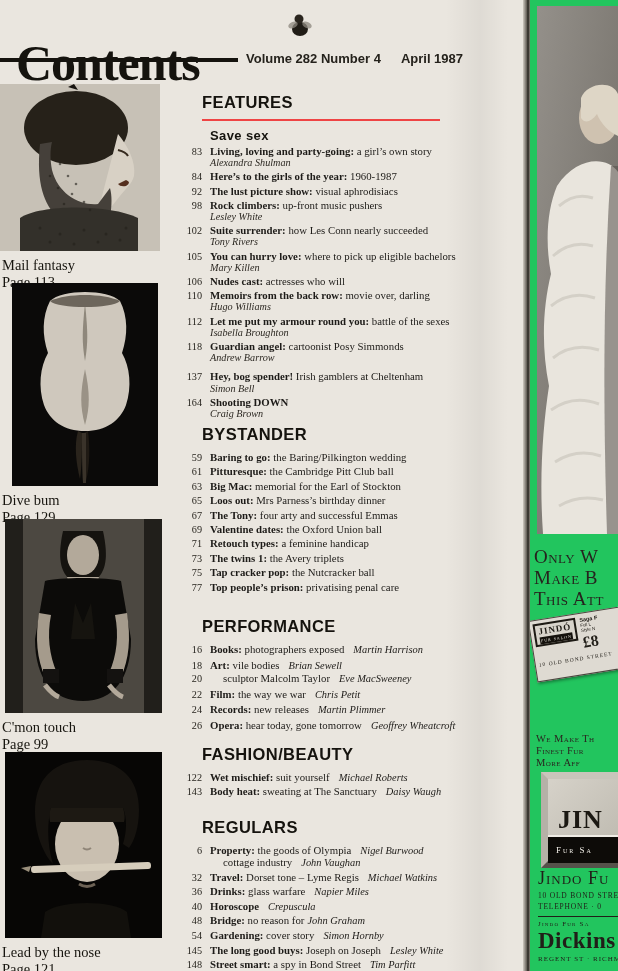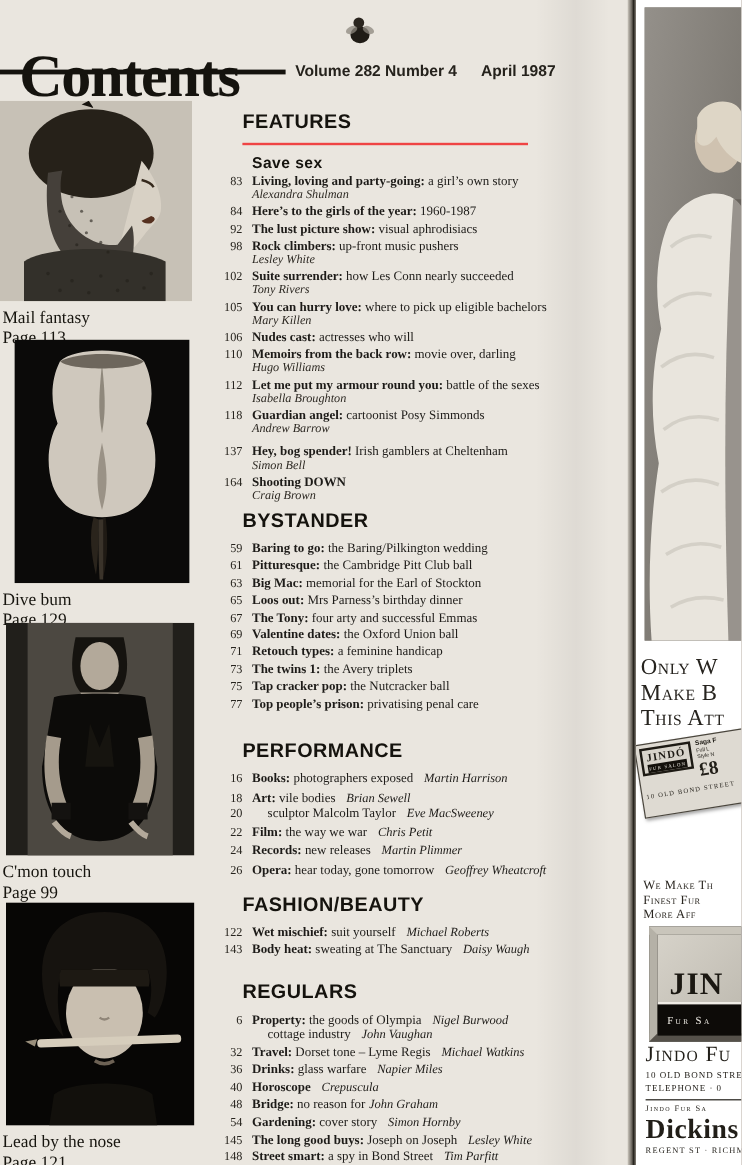--- a/index.html
+++ b/index.html
@@ -35,21 +35,21 @@
   .sec-regulars .item{margin-bottom:3.4px;}
   .item.tight{margin-top:-2.5px;}
   .item.gap{margin-top:8px;}
   
   figure{position:absolute;margin:0;left:0;}
   figure svg{display:block;}
   .cap{display:flex;justify-content:space-between;font-size:14.5px;margin-top:6px;color:#17150f;padding-left:2px;flex-direction:column;}
   
   .gutter{position:absolute;left:523px;top:0;width:7px;height:971px;
           background:linear-gradient(90deg,#cfcac1,#6b665e 50%,#23201a 72%,#8a857c);}
-  .right-page{position:absolute;left:530px;top:0;width:88px;height:971px;background:#ffffff;overflow:hidden;}
+  .right-page{position:absolute;left:530px;top:0;width:88px;height:971px;background:#22c55e;overflow:hidden;}
   .fur-photo{position:absolute;top:6px;left:7px;}
   .ad-head{position:absolute;top:546px;left:4px;width:160px;font-variant:small-caps;
            font-size:19px;line-height:21px;color:#26231e;letter-spacing:.5px;}
   .coupon{position:absolute;top:612px;left:2px;width:112px;height:62px;background:#dedad2;border:1px solid #4a463e;
           transform:rotate(-9deg);box-shadow:1px 2px 3px rgba(0,0,0,.35);padding:3px;box-sizing:border-box;overflow:hidden;}
   .coupon .row{display:flex;align-items:flex-start;}
   .brandbox{border:2px solid #1d1a14;padding:1px 3px 0;background:#d8d4cb;}
   .brandbox .bname{font-size:9px;font-weight:700;letter-spacing:1px;color:#1d1a14;}
   .brandbox .bsub{background:#14110c;color:#efece4;font-size:4px;letter-spacing:1px;text-align:center;margin-top:1px;padding:1px 0;}
   .cright{margin-left:4px;font-family:"Liberation Sans",sans-serif;color:#211e18;}

